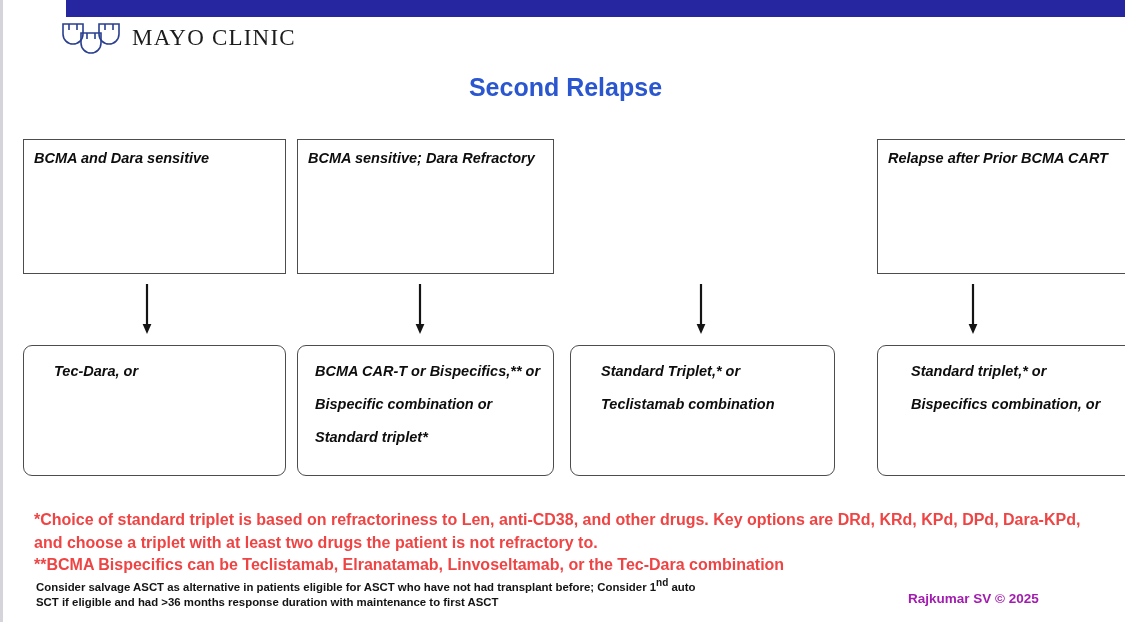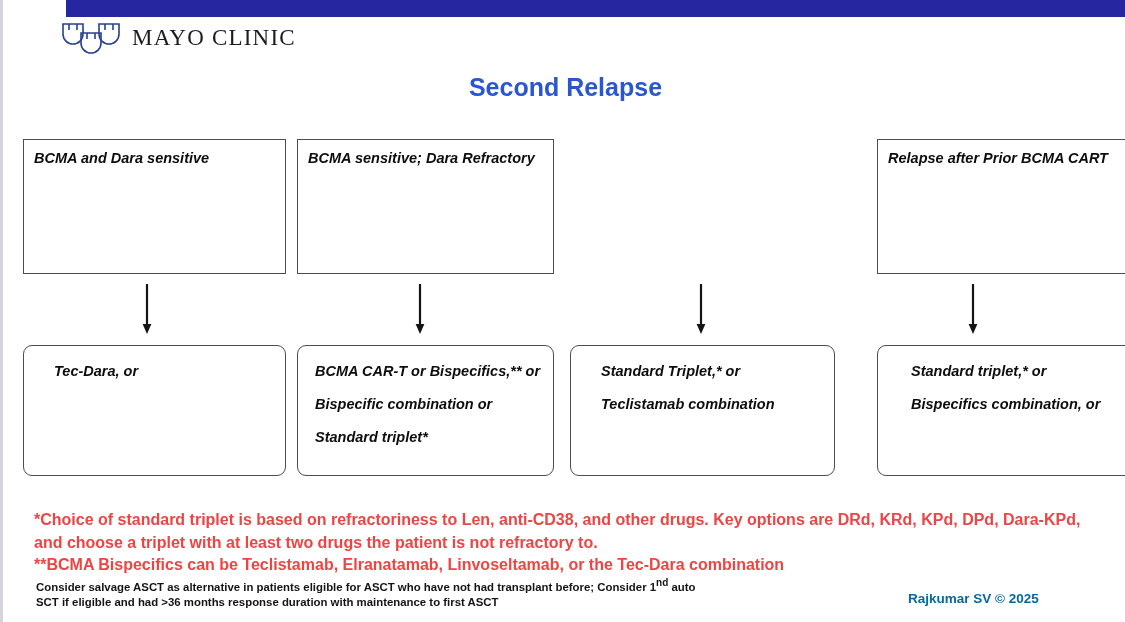--- a/index.html
+++ b/index.html
@@ -132,21 +132,21 @@
     line-height: 1.35;
   }
   #bottom-note sup { font-size: 10px; vertical-align: super; }
 
   #copyright {
     position: absolute;
     left: 905px;
     top: 591px;
     font-size: 13.5px;
     font-weight: bold;
-    color: #0369a1;
+    color: #a21caf;
     white-space: nowrap;
   }
 </style>
 </head>
 <body>
 
 <div id="slide">
 
   <div id="top-bar"></div>
 

